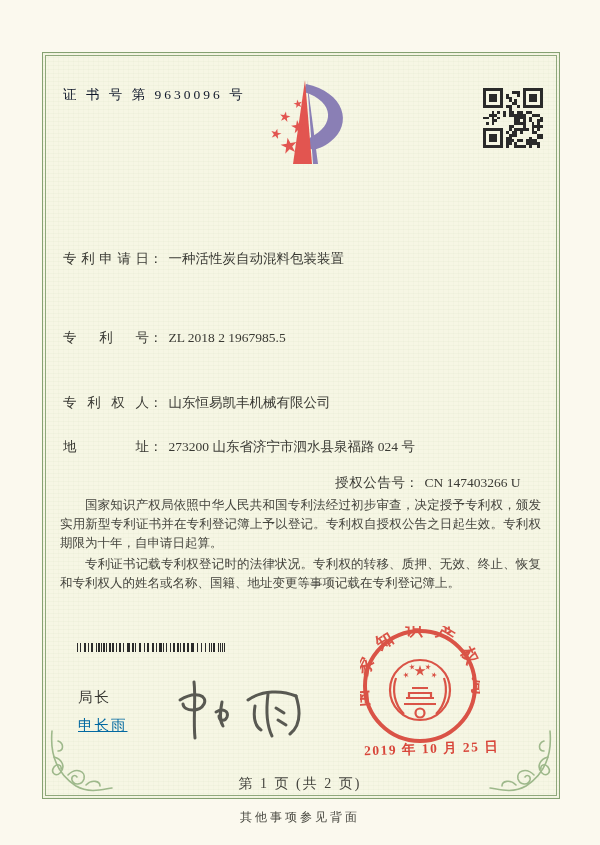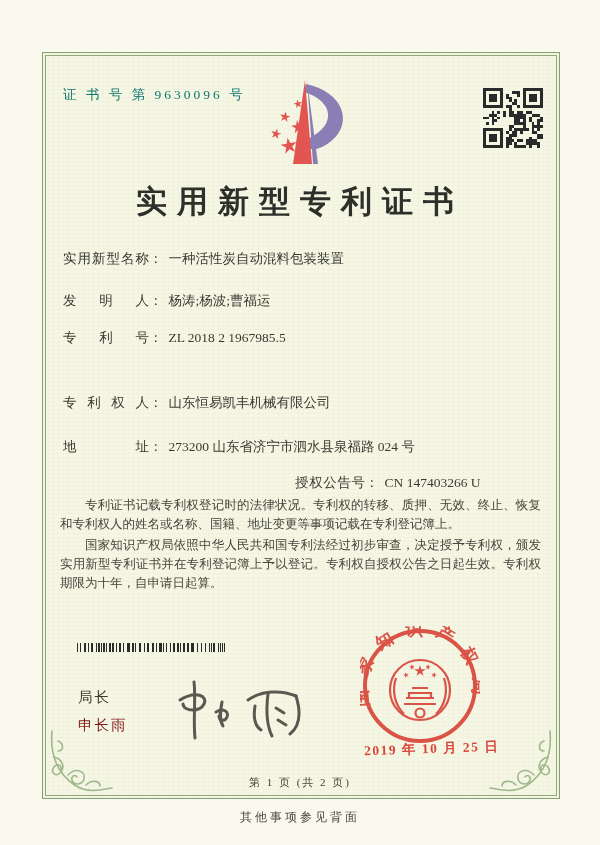--- a/index.html
+++ b/index.html
@@ -11,51 +11,51 @@
   }
   .frame{
     position:absolute; left:42px; top:52px; width:516px; height:745px;
     border:1.5px solid #85a171;
     background:
       repeating-linear-gradient(0deg, rgba(150,175,120,0.05) 0 1px, transparent 1px 4px),
       repeating-linear-gradient(90deg, rgba(150,175,120,0.04) 0 1px, transparent 1px 5px),
       #f6f6e4;
   }
   .frame-inner{position:absolute; inset:2px; border:1px solid #8fa87b; pointer-events:none;}
-  .cert-no{position:absolute; left:63px; top:86px; font-size:13.5px; letter-spacing:3px; color:#0f766e;}
+  .cert-no{position:absolute; left:63px; top:86px; font-size:13.5px; letter-spacing:3px; color:#0f172a;}
   .logo{position:absolute; left:246px; top:76px; width:112px; height:100px;}
   .qr{position:absolute; left:483px; top:88px; width:60px; height:60px;}
   .title{
     position:absolute; left:0; right:0; top:181px; text-align:center;
     font-size:31px; font-weight:700; letter-spacing:10px; color:#2e2e2a;
   }
   .field{position:absolute; left:63px; font-size:13.5px; white-space:nowrap; color:#3a3a34;}
   .flabel{display:inline-block; width:86px; text-align:justify; text-align-last:justify; vertical-align:top;}
-  .flabel.narrow{width:70px;}
+  .flabel.narrow{width:70px;margin-left:40px;}
   .colon{display:inline-block; margin-right:6px;}
   .f-name{top:250px;} .f-inventor{top:292px;} .f-patno{top:329px;}
   .f-filing{top:365px;} .f-patentee{top:394px;} .f-address{top:438px;}
   .f-grantd{top:474px;} .f-grantn{top:474px; left:295px;}
   .body-text{
     position:absolute; left:60px; top:496px; width:481px;
     font-size:12.5px; line-height:19px; text-align:justify; color:#45453e;
   }
   .body-text p{margin:0 0 2px 0; text-indent:2em;}
   .barcode{position:absolute; left:77px; top:643px; width:148px; height:9px;}
   .sig-title{position:absolute; left:78px; top:688px; font-size:14.5px; letter-spacing:2px; color:#3a3a34;
              font-family:"Liberation Sans","DejaVu Sans",sans-serif;}
-  .sig-name{position:absolute; left:78px; top:716px; font-size:14.5px; letter-spacing:2px; color:#7f1d1d;
-            font-family:"Liberation Sans","DejaVu Sans",sans-serif;}
+  .sig-name{position:absolute; left:78px; top:716px; font-size:14.5px; letter-spacing:2px; color:#0369a1;
+            font-family:"Liberation Sans","DejaVu Sans",sans-serif;text-decoration:underline;}
   .signature{position:absolute; left:170px; top:676px; width:140px; height:68px; opacity:.88;}
   .seal{position:absolute; left:360px; top:626px; width:120px; height:120px; opacity:.92;}
   .seal-date{
     position:absolute; left:364px; top:740px; font-size:13.5px; letter-spacing:1.5px;
     color:#d8463a; transform:rotate(-2deg); white-space:nowrap; font-weight:600;
   }
-  .footer-page{position:absolute; left:0; right:0; top:775px; text-align:center; font-size:11px; letter-spacing:2px; color:#44443e;}
+  .footer-page{position:absolute; left:0; right:0; top:775px; text-align:center; font-size:14px; letter-spacing:2px; color:#44443e;}
   .back-note{position:absolute; left:0; right:0; top:809px; text-align:center; font-size:12px; letter-spacing:3px; color:#4a4a42;}
   .flourish{position:absolute; bottom:3px; width:72px; height:72px; opacity:.85;}
   .flourish.left{left:3px;}
   .flourish.right{right:3px; transform:scaleX(-1);}
   svg{display:block;}
 </style>
 </head>
 <body>
 
 <div class="page">
@@ -223,44 +223,40 @@
           <rect x="1" y="1" width="5" height="5" fill="#f6f6e4"></rect>
           <rect x="2" y="2" width="3" height="3" fill="#2a2a2a"></rect>
       <rect x="14" y="0" width="7" height="7" fill="#2a2a2a"></rect>
           <rect x="15" y="1" width="5" height="5" fill="#f6f6e4"></rect>
           <rect x="16" y="2" width="3" height="3" fill="#2a2a2a"></rect>
       <rect x="0" y="14" width="7" height="7" fill="#2a2a2a"></rect>
           <rect x="1" y="15" width="5" height="5" fill="#f6f6e4"></rect>
           <rect x="2" y="16" width="3" height="3" fill="#2a2a2a"></rect>
     </svg>
 
-  <div class="title">实用新型专利证书</div>
 
   <div class="field f-name">
-    <span class="flabel">实用新型名称</span><span class="colon">：</span><span>一种活性炭自动混料包装装置</span>
-  </div>
-  <div class="field f-inventor">
-    <span class="flabel">发明人</span><span class="colon">：</span><span>杨涛;杨波;曹福运</span>
+    <span class="flabel">专利申请日</span><span class="colon">：</span><span>一种活性炭自动混料包装装置</span>
   </div>
   <div class="field f-patno">
     <span class="flabel">专利号</span><span class="colon">：</span><span>ZL 2018 2 1967985.5</span>
   </div>
   <div class="field f-patentee">
     <span class="flabel">专利权人</span><span class="colon">：</span><span>山东恒易凯丰机械有限公司</span>
   </div>
   <div class="field f-address">
     <span class="flabel">地址</span><span class="colon">：</span><span>273200 山东省济宁市泗水县泉福路 024 号</span>
   </div>
   <div class="field f-grantn">
     <span class="flabel narrow">授权公告号</span><span class="colon">：</span><span>CN 147403266 U</span>
   </div>
 
   <div class="body-text">
+    <p>国家知识产权局依照中华人民共和国专利法经过初步审查，决定授予专利权，颁发实用新型专利证书并在专利登记簿上予以登记。专利权自授权公告之日起生效。专利权期限为十年，自申请日起算。</p>
     <p>专利证书记载专利权登记时的法律状况。专利权的转移、质押、无效、终止、恢复和专利权人的姓名或名称、国籍、地址变更等事项记载在专利登记簿上。</p>
-    <p>国家知识产权局依照中华人民共和国专利法经过初步审查，决定授予专利权，颁发实用新型专利证书并在专利登记簿上予以登记。专利权自授权公告之日起生效。专利权期限为十年，自申请日起算。</p>
   </div>
 
   <svg class="barcode" id="bcsvg" viewBox="0 0 148 9" preserveAspectRatio="none" shape-rendering="crispEdges">
       <rect x="0" y="0" width="1" height="9" fill="#2b2b2b"></rect>
       <rect x="3" y="0" width="1" height="9" fill="#2b2b2b"></rect>
       <rect x="7" y="0" width="2" height="9" fill="#2b2b2b"></rect>
       <rect x="11" y="0" width="1" height="9" fill="#2b2b2b"></rect>
       <rect x="14" y="0" width="2" height="9" fill="#2b2b2b"></rect>
       <rect x="19" y="0" width="1" height="9" fill="#2b2b2b"></rect>
       <rect x="21" y="0" width="2" height="9" fill="#2b2b2b"></rect>

